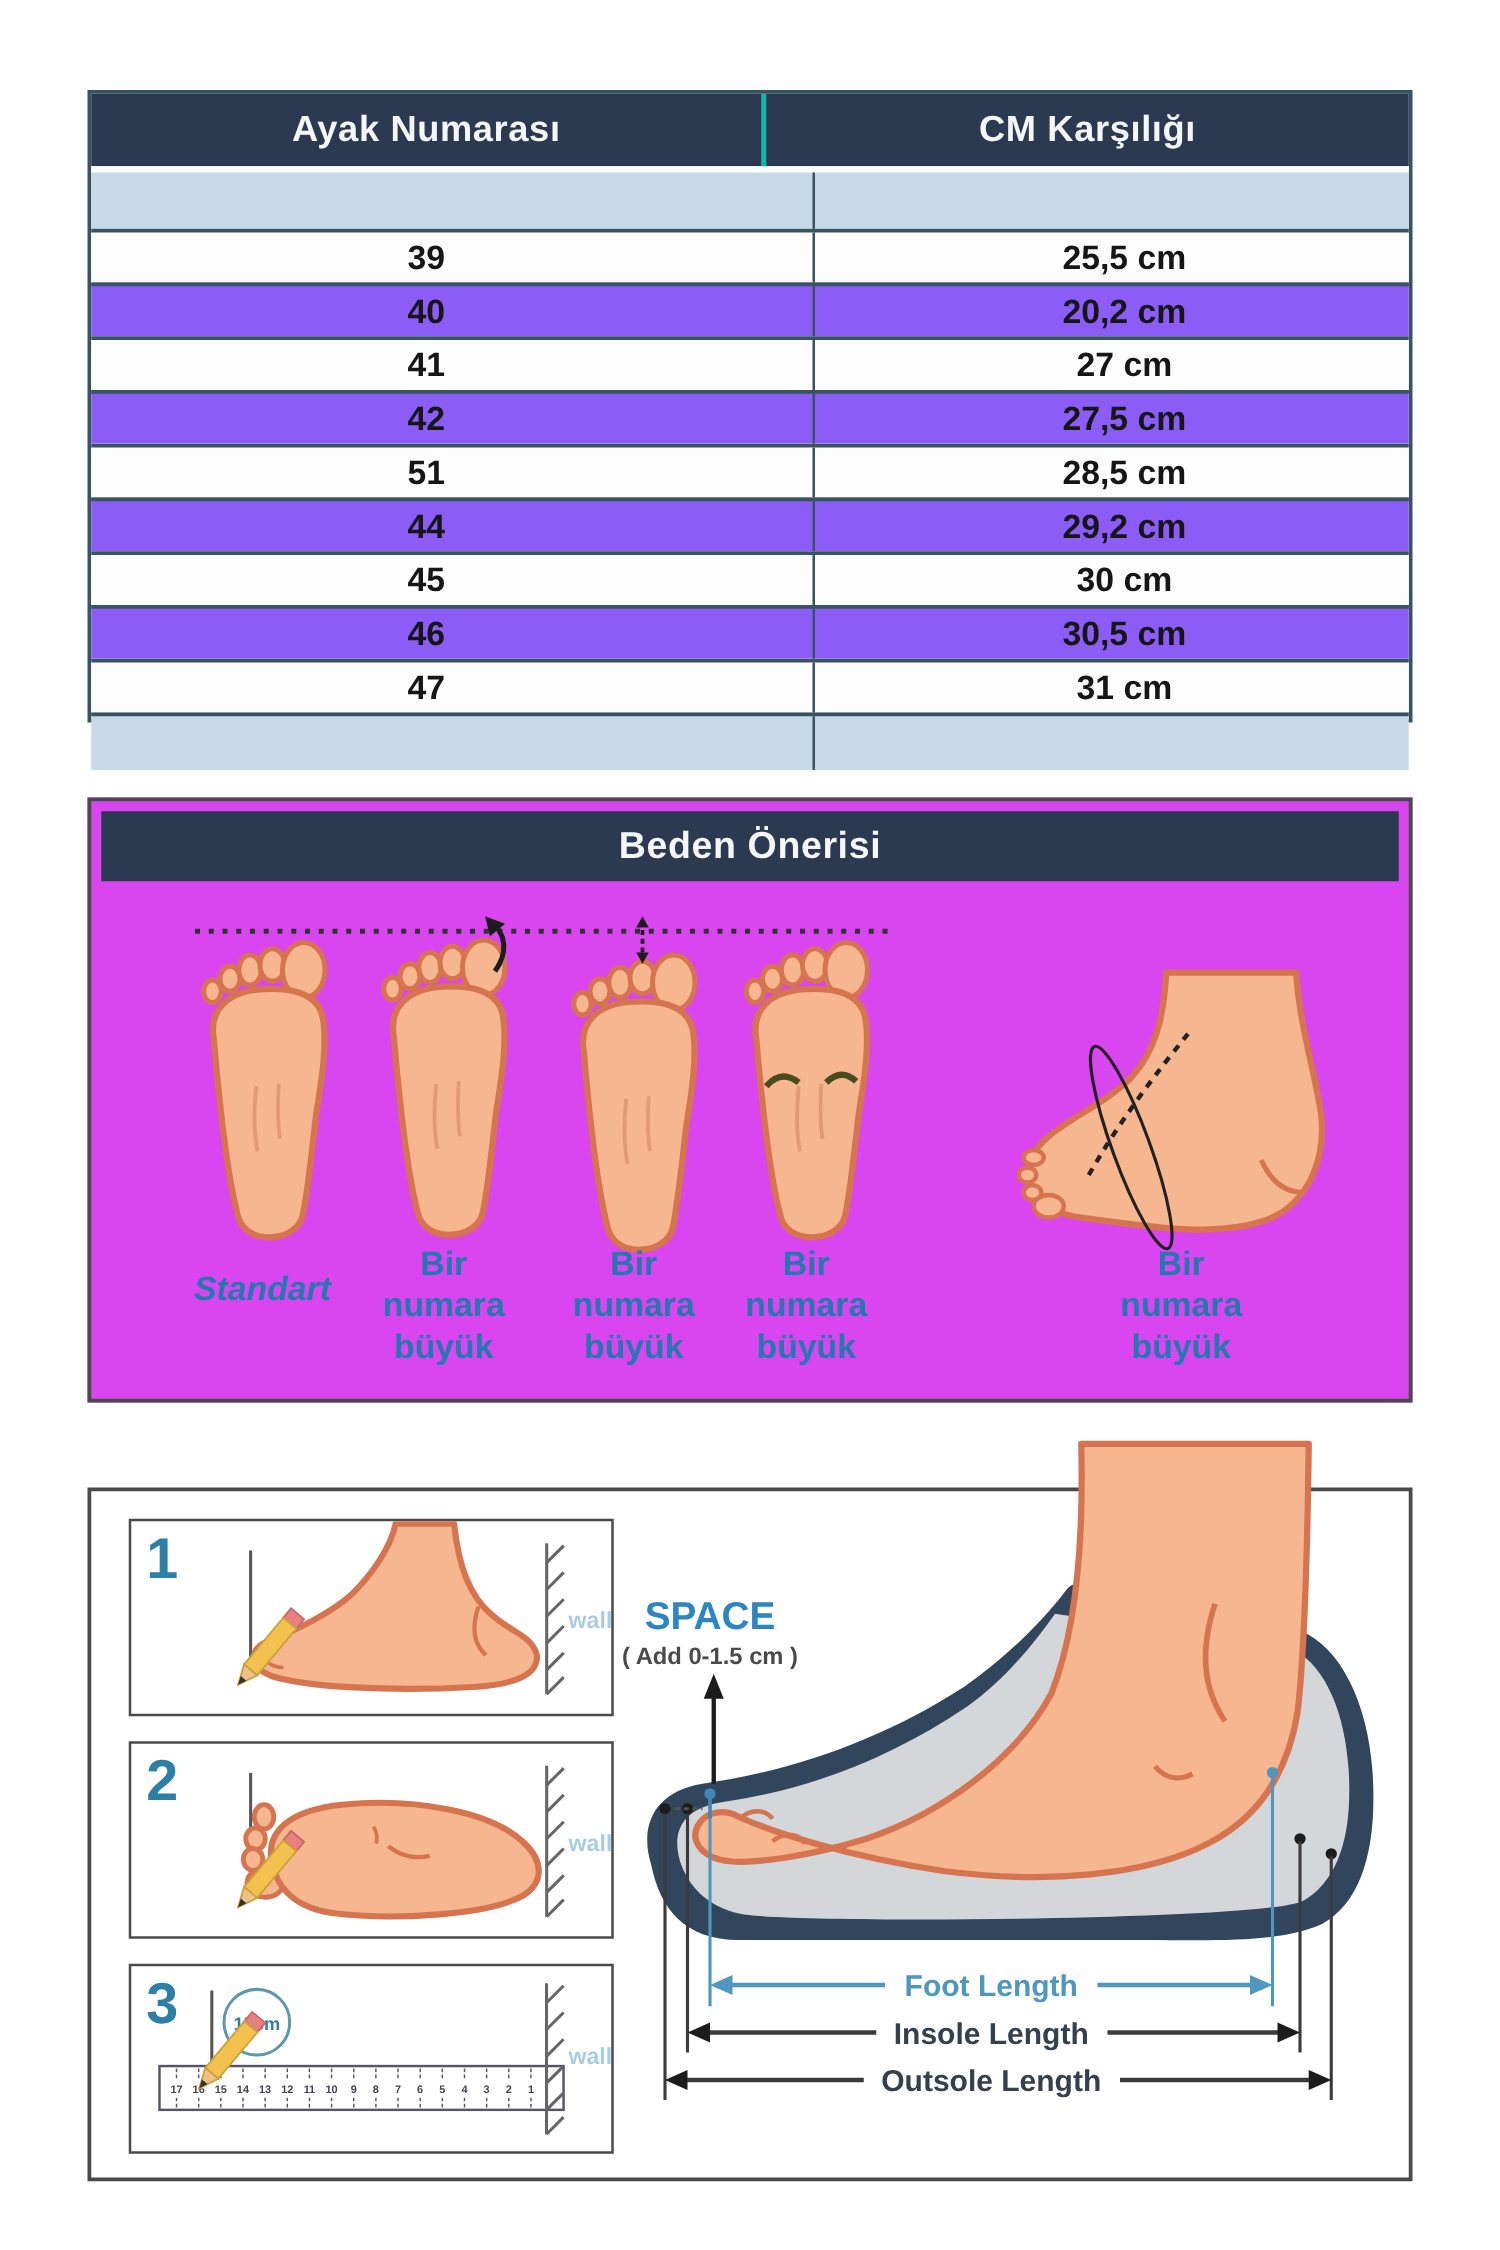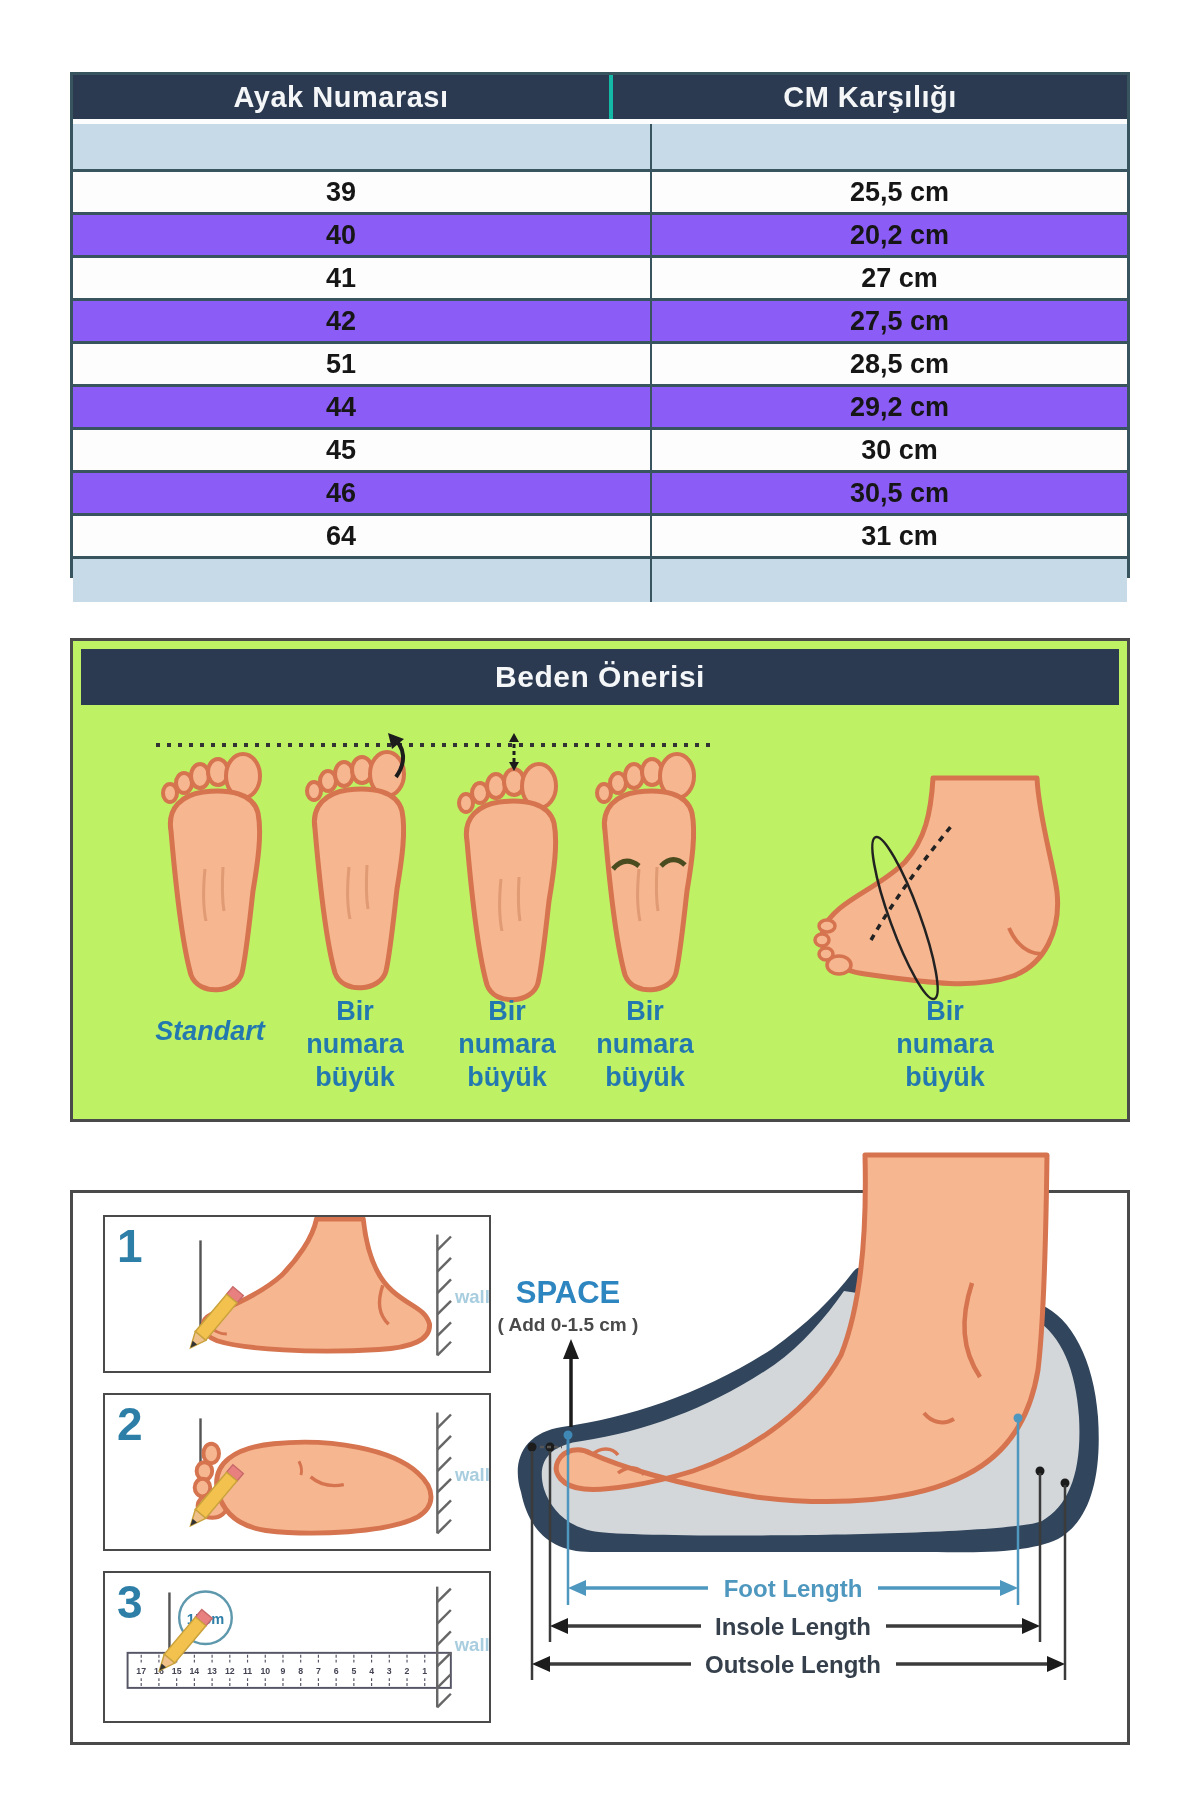--- a/index.html
+++ b/index.html
@@ -2,37 +2,37 @@
 <html><head>
 <meta charset="utf-8">
 <style>
   html,body{margin:0;padding:0;background:#ffffff;}
   .canvas{position:relative;width:1200px;height:1800px;background:#fff;overflow:hidden;
           font-family:"Liberation Sans",sans-serif;}
 
   
   .size-table{position:absolute;left:70px;top:72px;width:1060px;height:506px;
               border:3px solid #37545f;box-sizing:border-box;background:#fdfdfd;}
-  .t-header{display:flex;height:44px;background:#2b3a50;}
+  .t-header{display:flex;height:58px;background:#2b3a50;}
   .t-header .th{flex:0 0 536px;display:flex;align-items:center;justify-content:center;
                 color:#f4f6f8;font-size:29px;font-weight:700;letter-spacing:.5px;}
   .t-header .th.right{flex:1 1 auto;border-left:4px solid #14b8a6;}
   .t-row{display:flex;height:40px;border-top:3px solid #37545f;gap:41px;}
   .t-row.first{border-top:none;}
   .t-row .td{flex:0 0 536px;display:flex;align-items:center;justify-content:center;
              font-size:27px;font-weight:700;color:#161616;}
   .t-row .td.right{flex:1 1 auto;border-left:2px solid #37545f;padding-left:20px;}
   .t-row.blue{background:#8b5cf6;}
   .t-row.white{background:#fdfdfd;}
   .t-row.spacer-top{height:45px;border-top:5px solid #fdfdfd;background:#c7dae8;}
   .t-row.spacer-bottom{height:43px;background:#c7dae8;}
 
   
   .beden{position:absolute;left:70px;top:638px;width:1060px;height:484px;
-         border:3px solid #4a4a4a;box-sizing:border-box;background:#bef264;padding-left:16px;}
+         border:3px solid #4a4a4a;box-sizing:border-box;background:#d946ef;padding-left:16px;}
   .beden-title{position:absolute;left:8px;right:8px;top:8px;height:56px;background:#2b3a50;
                display:flex;align-items:center;justify-content:center;color:#f4f6f8;
                font-size:30px;font-weight:700;letter-spacing:.5px;}
   .beden-art{position:absolute;left:3px;top:92px;width:1054px;height:292px;}
   .foot-label{position:absolute;color:#2478b0;font-weight:700;font-size:27px;line-height:33px;
               text-align:center;}
   .fl-0{left:115px;top:1015px;width:190px;font-style:italic;}
   .fl-1{left:295px;top:995px;width:120px;}
   .fl-2{left:447px;top:995px;width:120px;}
   .fl-3{left:585px;top:995px;width:120px;}
@@ -88,21 +88,21 @@
     </div>
     <div class="t-row white">
       <div class="td">45</div>
       <div class="td right">30 cm</div>
     </div>
     <div class="t-row blue">
       <div class="td">46</div>
       <div class="td right">30,5 cm</div>
     </div>
     <div class="t-row white">
-      <div class="td">64</div>
+      <div class="td">47</div>
       <div class="td right">31 cm</div>
     </div>
     <div class="t-row spacer-bottom">
       <div class="td"></div>
         <div class="td right"></div>
     </div>
   </div>
 
   <div class="beden">
     <div class="beden-title">Beden Önerisi</div>

